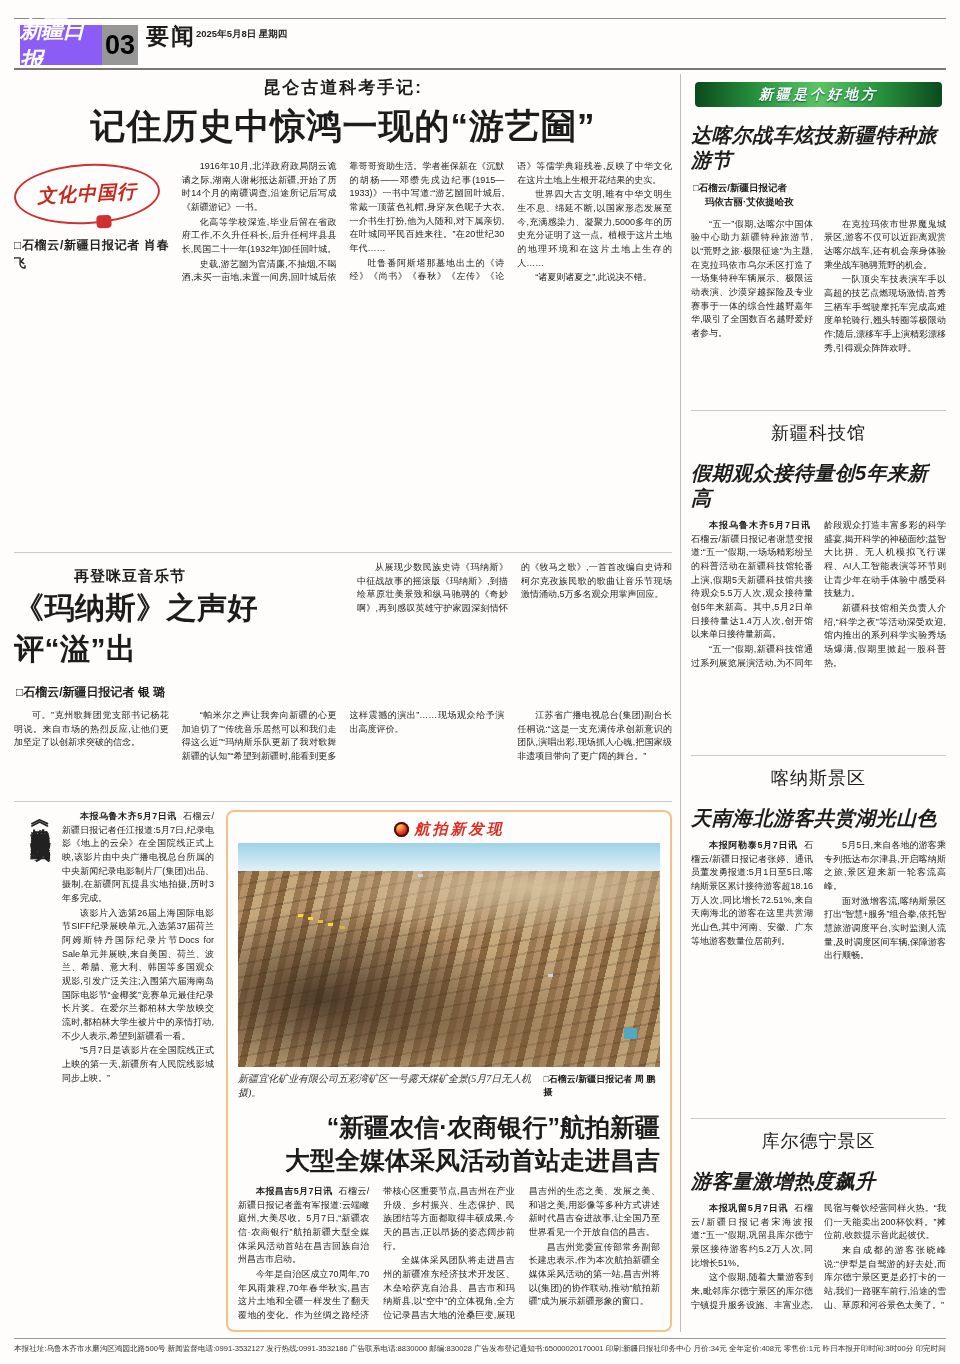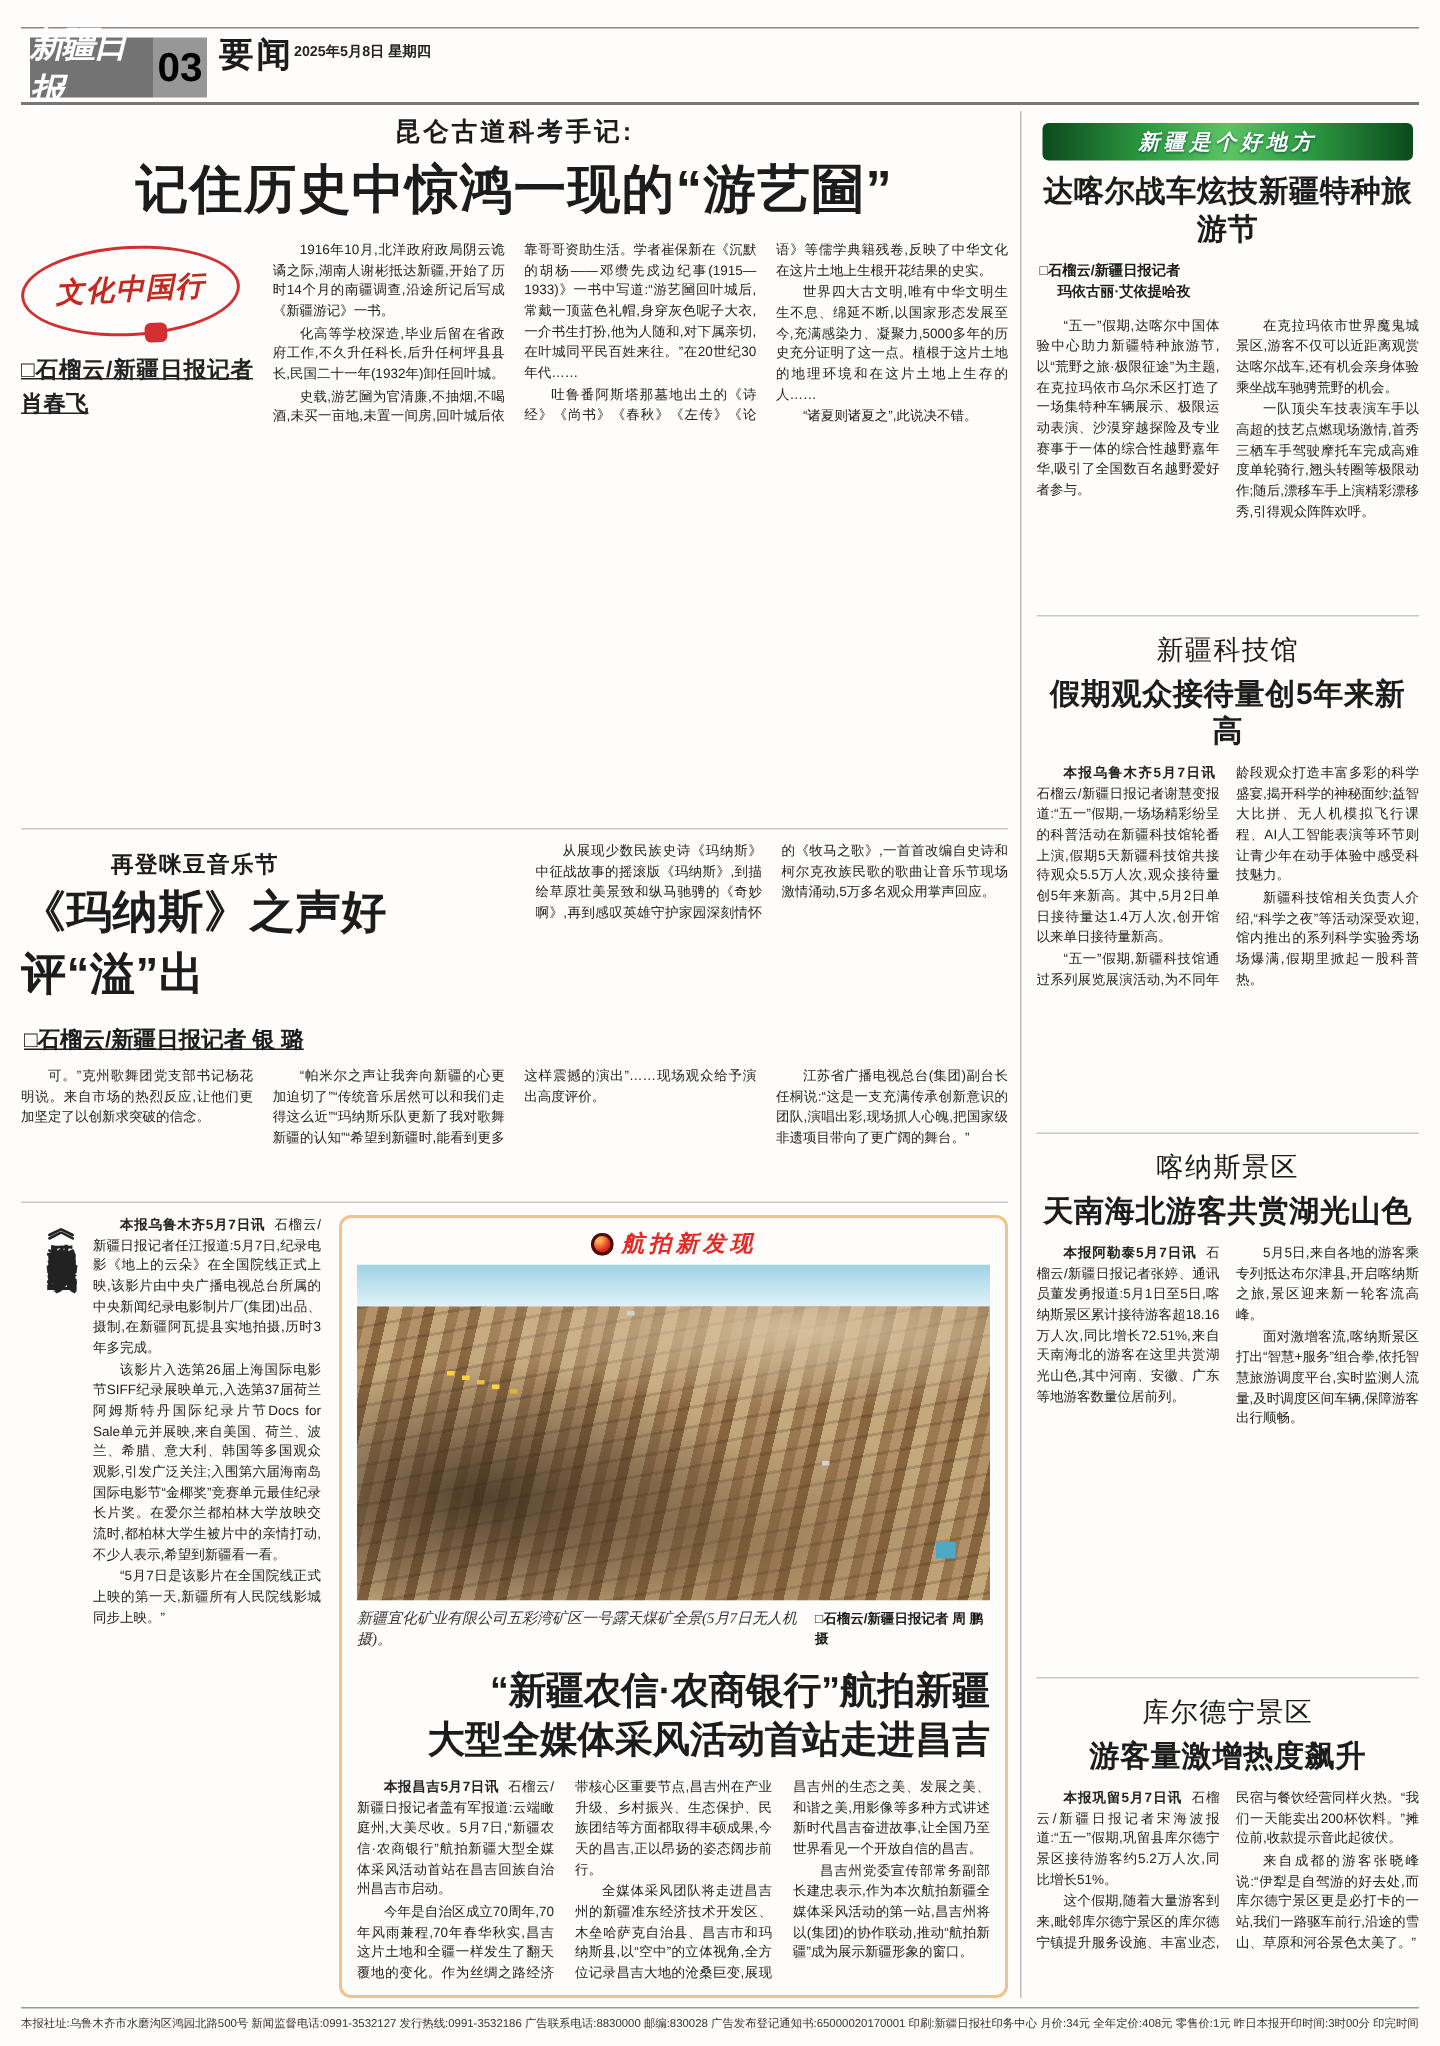--- a/index.html
+++ b/index.html
@@ -1,37 +1,37 @@
 <!DOCTYPE html>
 <html><head>
 <meta charset="utf-8">
 <style>
   html,body{margin:0;padding:0;background:#e8e8e8;}
   .page{position:relative;width:960px;height:1364px;margin:0 auto;background:#fffdfb;
         font-family:"Liberation Sans","DejaVu Sans",sans-serif;color:#1c1c1c;overflow:hidden;}
   .rule-top{position:absolute;left:14px;right:14px;top:18px;height:1px;background:#8a8a8a;}
   
   .masthead{position:absolute;left:20px;top:25px;height:40px;display:flex;align-items:stretch;}
-  .brand{background:#737373;color:#fff;width:82px;display:flex;align-items:center;justify-content:center;
+  .brand{background:#8b5cf6;color:#fff;width:82px;display:flex;align-items:center;justify-content:center;
          font-size:23px;font-weight:900;font-style:italic;letter-spacing:-2px;}
   .pageno{background:#979797;color:#000000;width:36px;display:flex;align-items:center;justify-content:center;
           font-size:27px;font-weight:700;}
   .mast-right{margin-left:8px;display:flex;flex-direction:row;justify-content:flex-start;}
   .section-name{font-size:23px;font-weight:900;line-height:1;letter-spacing:2px;}
   .date-line{font-size:9.5px;font-weight:700;margin-top:3px;color:#222;}
   .rule-head{position:absolute;left:14px;right:14px;top:68px;height:2px;background:#777;}
   
   .content{position:absolute;left:14px;right:14px;top:74px;bottom:32px;display:flex;}
   .lcol{width:658px;display:flex;flex-direction:column;}
   .rcol{flex:1;border-left:1px solid #bdbdbd;margin-left:8px;padding-left:10px;display:flex;flex-direction:column;}
   
   .bt{font-size:9px;line-height:1.52;text-align:justify;color:#222;}
   .bt p{margin:0 0 1px;text-indent:2em;}
   .bt p strong{margin-right:3px;}
-  .byline{font-size:15px;font-weight:700;text-decoration:underline;}
+  .byline{font-size:12px;font-weight:700;}
   
   .main-art{height:472px;overflow:hidden;}
   .kicker-main{text-align:center;font-size:17px;font-weight:600;letter-spacing:2px;margin-top:2px;}
   .headline-main{text-align:center;font-size:35px;font-weight:900;letter-spacing:1px;margin:4px 0 10px;}
   .main-body{column-count:4;column-gap:13px;height:385px;}
   .logo-block{break-inside:avoid;margin-bottom:10px;}
   .cn-logo{width:142px;height:56px;border:2.5px solid #d03030;border-radius:50%;transform:rotate(-3deg);
            display:flex;align-items:center;justify-content:center;position:relative;margin:4px 0 6px;}
   .cn-logo .txt{color:#c4291f;font-size:19px;font-weight:900;font-style:italic;letter-spacing:1px;white-space:nowrap;}
   .cn-logo .seal{position:absolute;right:48px;bottom:-7px;width:15px;height:13px;background:#d03030;border-radius:4px;}
@@ -73,21 +73,21 @@
   .caption-text{font-size:10px;color:#333;font-family:"Liberation Serif","DejaVu Serif",serif;font-style:italic;}
   .caption-credit{font-size:9px;font-weight:700;}
   .ab-headline{text-align:right;font-size:25px;font-weight:900;line-height:1.32;margin:9px 0 8px;}
   .ab-body{column-count:3;column-gap:14px;flex:1;overflow:hidden;}
   
   .rc-sec{border-bottom:1px solid #c9c9c9;padding:6px 0 8px;overflow:hidden;}
   .rc-sec.last{border-bottom:none;flex:1;}
   .green-banner{height:25px;margin:2px 4px 9px;border-radius:4px;display:flex;align-items:center;justify-content:center;
      background:linear-gradient(90deg,#0b4a1c,#2c9a42 28%,#5cc463 50%,#2c9a42 72%,#0b4a1c);}
   .green-banner .txt{color:#fff;font-weight:900;font-style:italic;font-size:14px;letter-spacing:3px;text-shadow:0 1px 2px #053;}
-  .rc-headline{font-size:20px;font-weight:900;text-align:center;letter-spacing:0.5px;margin:6px 0 8px;line-height:1.25;}
+  .rc-headline{font-size:20px;font-weight:900;text-align:left;letter-spacing:0.5px;margin:16px 0 8px;line-height:1.25;font-style:italic;}
   .rc-kicker{font-size:18px;text-align:center;margin:4px 0 2px;letter-spacing:1px;}
   .rc-byline{font-size:9.5px;font-weight:700;line-height:1.5;margin:0 0 8px 2px;}
   .rc-byline .l2{margin-left:12px;}
   .rc-body{column-count:2;column-gap:11px;}
   .h210{height:204px;} .h250{height:250px;} .h262{height:258px;} .h180{height:170px;}
   
   .footer{position:absolute;left:14px;right:14px;bottom:10px;border-top:1px solid #999;padding-top:5px;
           font-size:7.6px;color:#333;white-space:nowrap;overflow:hidden;}
 </style>
 </head>

